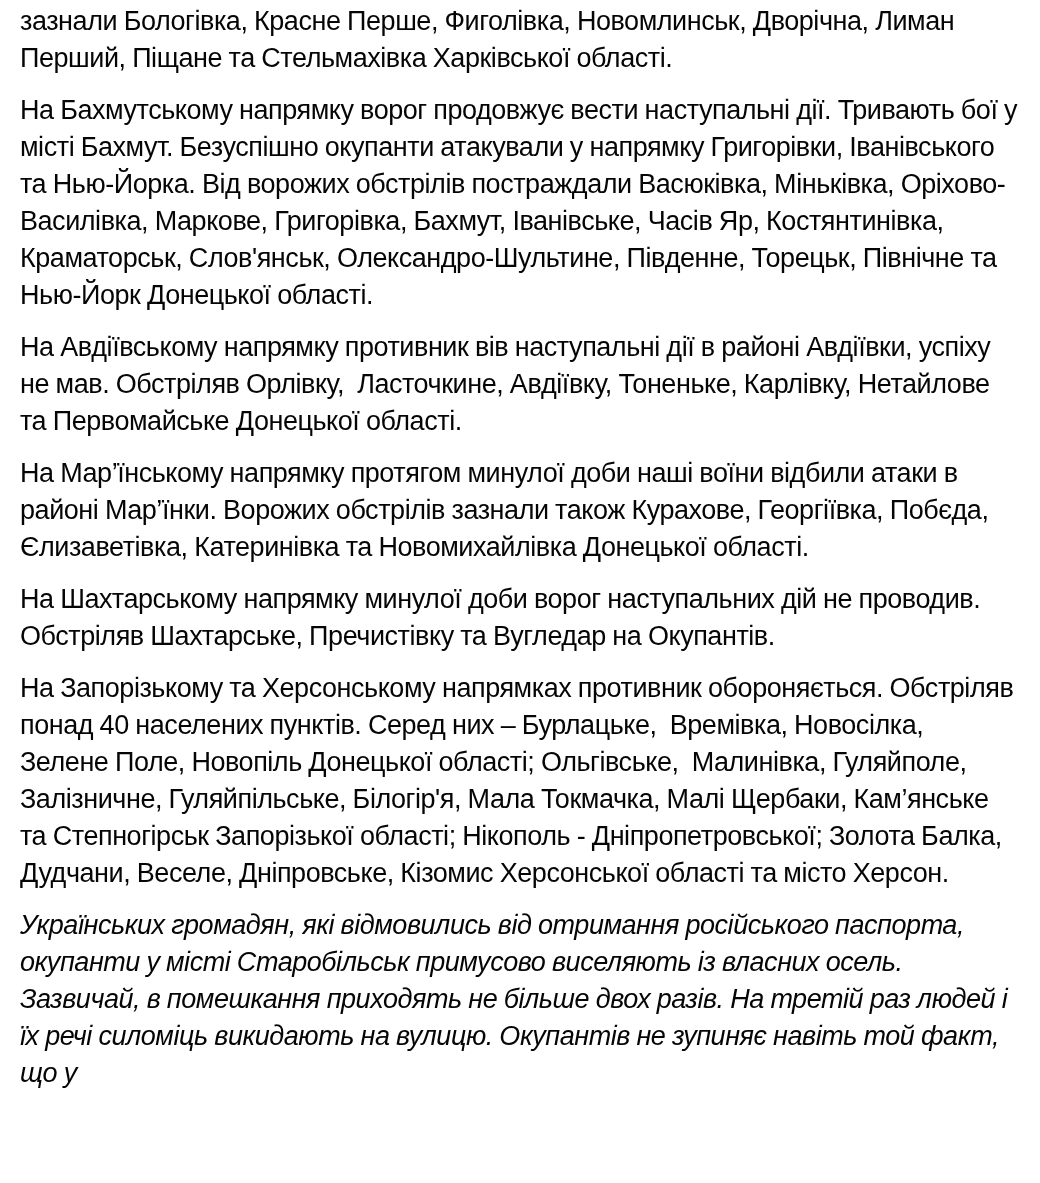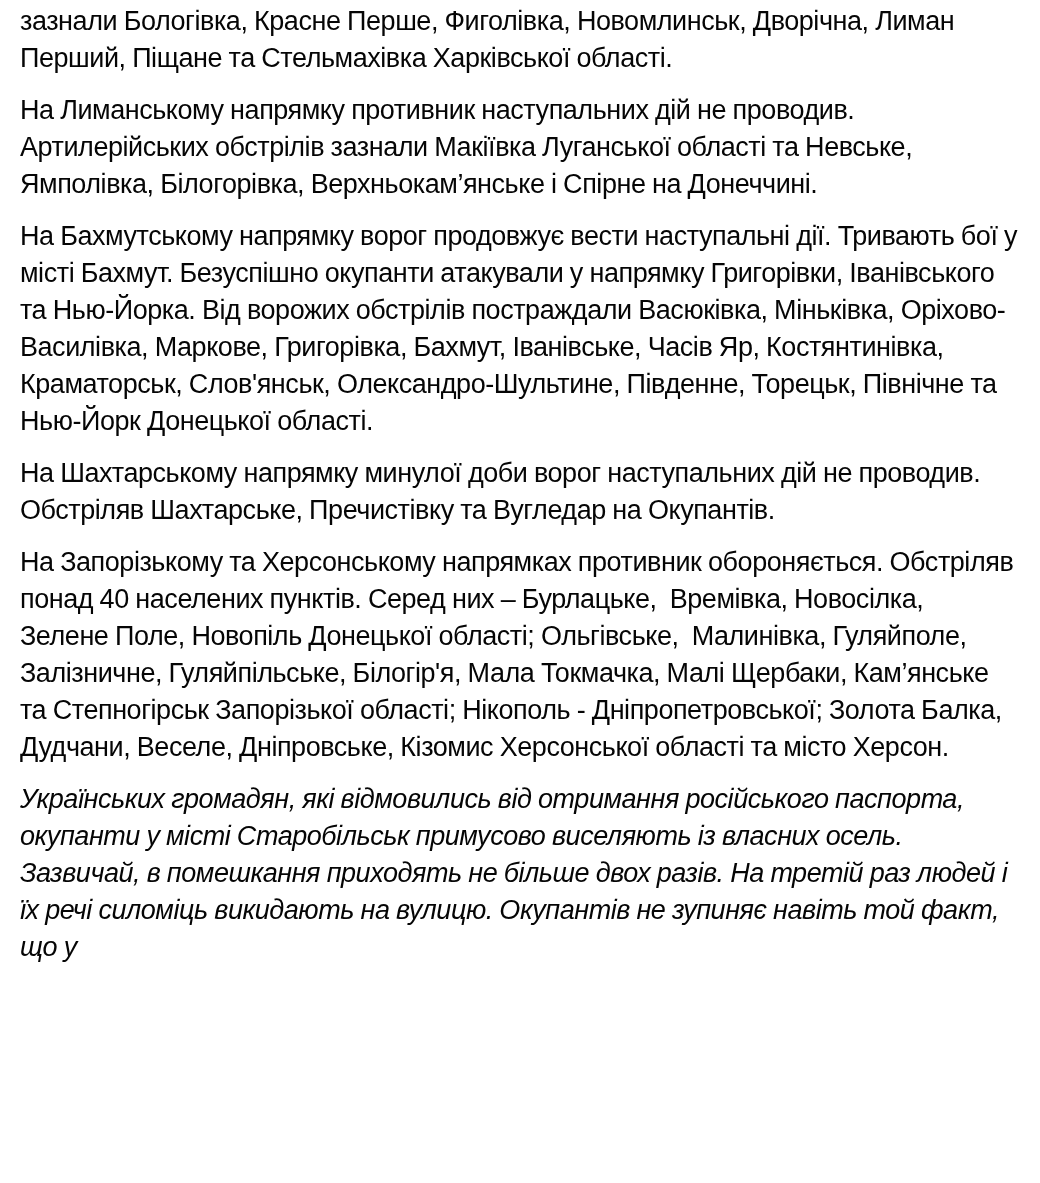--- a/index.html
+++ b/index.html
@@ -32,18 +32,19 @@
   .doc p:last-child {
     margin-bottom: 0;
     font-style: italic;
   }
 </style>
 </head>
 <body>
 
 <main class="doc">
   <p>зазнали Бологівка, Красне Перше, Фиголівка, Новомлинськ, Дворічна, Лиман Перший, Піщане та Стельмахівка Харківської області.</p>
-  <p>На Лиманському напрямку противник наступальних дій не проводив. Артилерійських обстрілів зазнали Макіївка Луганської області та Невське, Ямполівка, Білогорівка, Верхньокам’янське і Спірне на Донеччині.</p>
   <p>На Бахмутському напрямку ворог продовжує вести наступальні дії. Тривають бої у місті Бахмут. Безуспішно окупанти атакували у напрямку Григорівки, Іванівського та Нью-Йорка. Від ворожих обстрілів постраждали Васюківка, Міньківка, Оріхово-Василівка, Маркове, Григорівка, Бахмут, Іванівське, Часів Яр, Костянтинівка, Краматорськ, Слов'янськ, Олександро-Шультине, Південне, Торецьк, Північне та Нью-Йорк Донецької області.</p>
+  <p>На Авдіївському напрямку противник вів наступальні дії в районі Авдіївки, успіху не мав. Обстріляв Орлівку,  Ласточкине, Авдіївку, Тоненьке, Карлівку, Нетайлове та Первомайське Донецької області.</p>
+  <p>На Мар’їнському напрямку протягом минулої доби наші воїни відбили атаки в районі Мар’їнки. Ворожих обстрілів зазнали також Курахове, Георгіївка, Побєда, Єлизаветівка, Катеринівка та Новомихайлівка Донецької області.</p>
   <p>На Шахтарському напрямку минулої доби ворог наступальних дій не проводив. Обстріляв Шахтарське, Пречистівку та Вугледар на Окупантів.</p>
   <p>На Запорізькому та Херсонському напрямках противник обороняється. Обстріляв понад 40 населених пунктів. Серед них – Бурлацьке,  Времівка, Новосілка, Зелене Поле, Новопіль Донецької області; Ольгівське,  Малинівка, Гуляйполе, Залізничне, Гуляйпільське, Білогір'я, Мала Токмачка, Малі Щербаки, Кам’янське та Степногірськ Запорізької області; Нікополь - Дніпропетровської; Золота Балка, Дудчани, Веселе, Дніпровське, Кізомис Херсонської області та місто Херсон.</p>
   <p>Українських громадян, які відмовились від отримання російського паспорта, окупанти у місті Старобільськ примусово виселяють із власних осель. Зазвичай, в помешкання приходять не більше двох разів. На третій раз людей і їх речі силоміць викидають на вулицю. Окупантів не зупиняє навіть той факт, що у</p>
 </main>
 
 </body></html>

